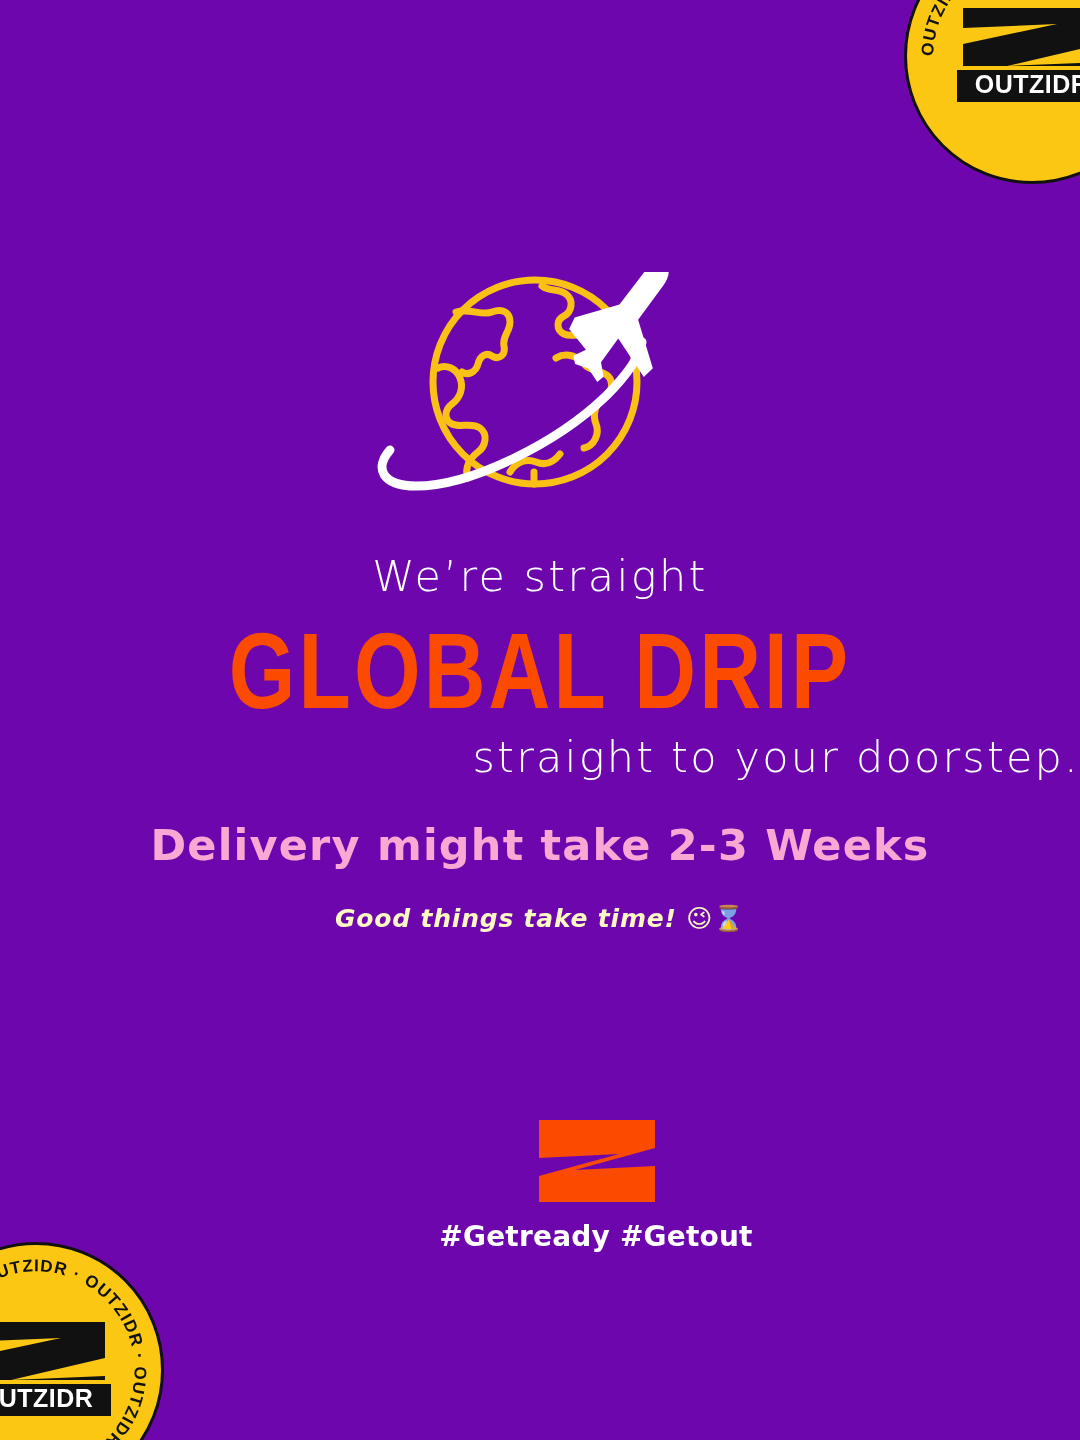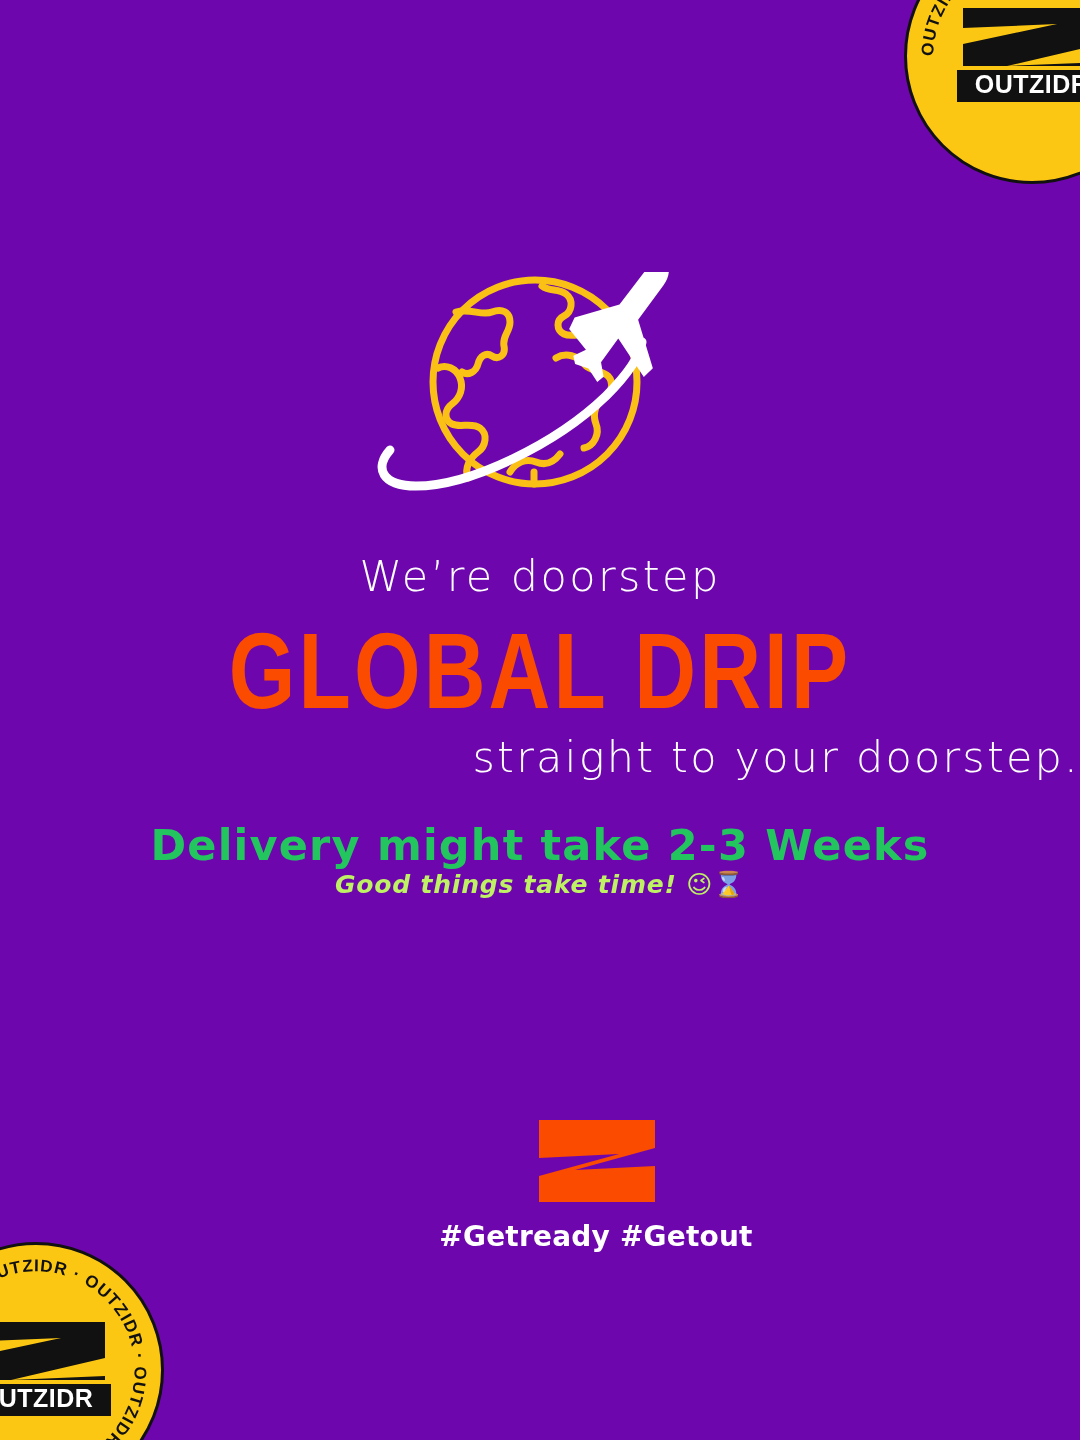--- a/index.html
+++ b/index.html
@@ -114,33 +114,33 @@
   }
 
   .delivery-block {
     position: absolute;
     top: 820px;
     left: 0;
     width: 1080px;
     text-align: center;
   }
   .line-delivery {
-    color: #22c55e;
+    color: #f9a8d4;
     font-size: 43px;
     font-weight: bold;
     letter-spacing: 1.2px;
     font-family: "DejaVu Sans", sans-serif;
   }
   .line-sub {
-    color: #bef264;
+    color: #fef9c3;
     font-size: 25px;
     font-weight: bold;
     font-style: italic;
     letter-spacing: 0.8px;
-    margin-top: 0;
+    margin-top: 34px;
     font-family: "DejaVu Sans", sans-serif;
   }
   .emoji {
     font-style: normal;
     font-family: "DejaVu Sans", sans-serif;
   }
 
   
   .footer {
     position: absolute;
@@ -208,21 +208,21 @@
 
       <path d="M 30,178 C 14,196 22,214 56,214 C 110,214 196,172 246,124 C 268,102 280,84 282,70" fill="none" stroke="#FFFFFF" stroke-width="9" stroke-linecap="round"></path>
 
       <g fill="#FFFFFF" transform="translate(196,30) rotate(-26)">
         <path d="M 0,30 L 10,22 L 56,30 L 96,10 C 104,6 114,8 116,14 C 118,20 112,28 104,32 L 66,52 L 58,102 L 46,106 L 40,60 L 14,74 L 10,88 L 2,90 L 0,74 L -10,64 L -8,56 L 6,56 Z"></path>
       </g>
     </svg>
   </div>
 
   <div class="copy">
-    <div class="line-serving">We’re doorstep</div>
+    <div class="line-serving">We’re straight</div>
     <div class="line-headline">GLOBAL DRIP</div>
     <div class="line-doorstep">straight to your doorstep.</div>
   </div>
 
   <div class="delivery-block">
     <div class="line-delivery">Delivery might take 2-3 Weeks</div>
     <div class="line-sub">
       <span>Good things take time! </span><span class="emoji">😉⌛</span>
     </div>
   </div>

